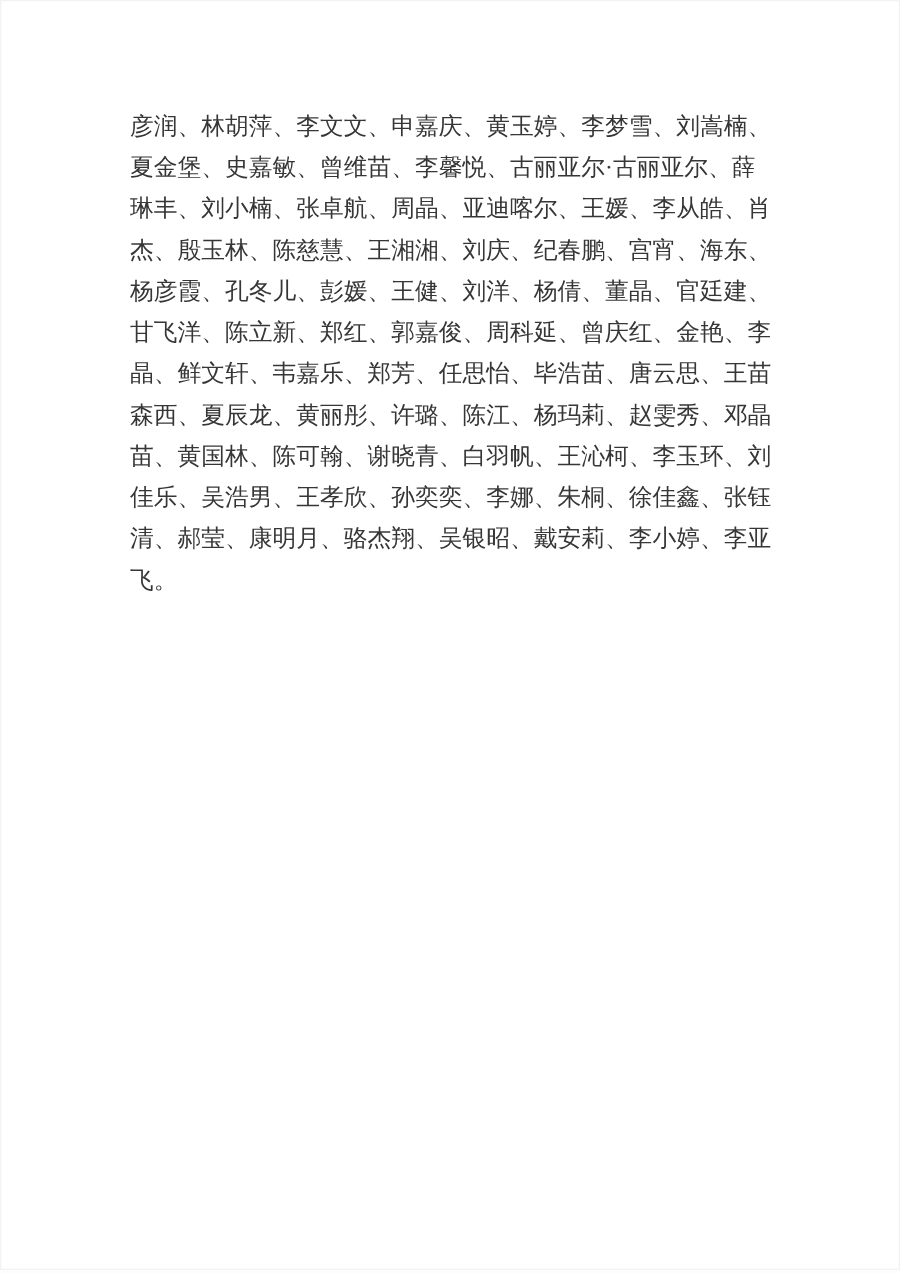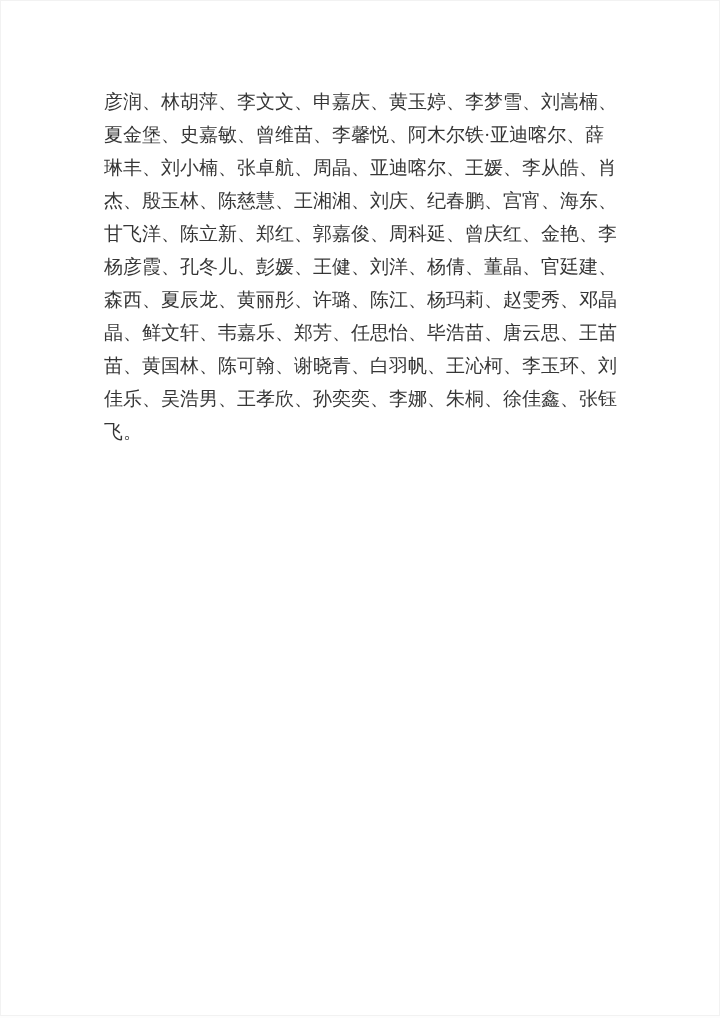--- a/index.html
+++ b/index.html
@@ -38,24 +38,25 @@
     height: 33px;
     text-align: left;
   }
 </style>
 </head>
 <body>
 
 <div class="page">
   <div class="name-paragraph">
     <div class="text-line">彦润、林胡萍、李文文、申嘉庆、黄玉婷、李梦雪、刘嵩楠、</div>
-    <div class="text-line">夏金堡、史嘉敏、曾维苗、李馨悦、阿木尔铁·亚迪喀尔、薛</div>
+    <div class="text-line">夏金堡、史嘉敏、曾维苗、李馨悦、古丽亚尔·古丽亚尔、薛</div>
     <div class="text-line">琳丰、刘小楠、张卓航、周晶、亚迪喀尔、王媛、李从皓、肖</div>
     <div class="text-line">杰、殷玉林、陈慈慧、王湘湘、刘庆、纪春鹏、宫宵、海东、</div>
+    <div class="text-line">杨彦霞、孔冬儿、彭媛、王健、刘洋、杨倩、董晶、官廷建、</div>
     <div class="text-line">甘飞洋、陈立新、郑红、郭嘉俊、周科延、曾庆红、金艳、李</div>
-    <div class="text-line">杨彦霞、孔冬儿、彭媛、王健、刘洋、杨倩、董晶、官廷建、</div>
+    <div class="text-line">晶、鲜文轩、韦嘉乐、郑芳、任思怡、毕浩苗、唐云思、王苗</div>
     <div class="text-line">森西、夏辰龙、黄丽彤、许璐、陈江、杨玛莉、赵雯秀、邓晶</div>
-    <div class="text-line">晶、鲜文轩、韦嘉乐、郑芳、任思怡、毕浩苗、唐云思、王苗</div>
     <div class="text-line">苗、黄国林、陈可翰、谢晓青、白羽帆、王沁柯、李玉环、刘</div>
     <div class="text-line">佳乐、吴浩男、王孝欣、孙奕奕、李娜、朱桐、徐佳鑫、张钰</div>
+    <div class="text-line">清、郝莹、康明月、骆杰翔、吴银昭、戴安莉、李小婷、李亚</div>
     <div class="text-line">飞。</div>
   </div>
 </div>
 
 </body></html>

